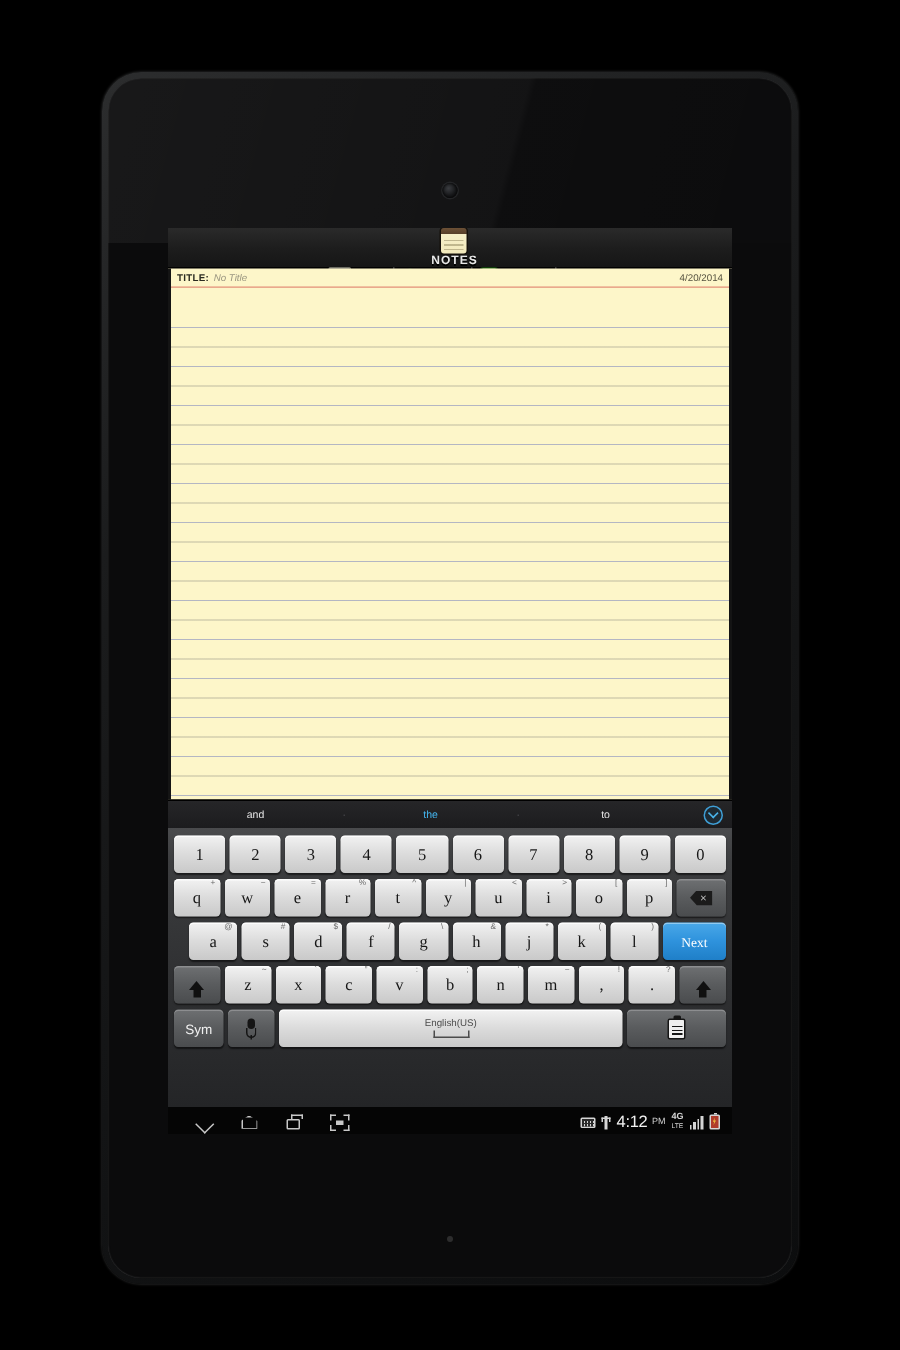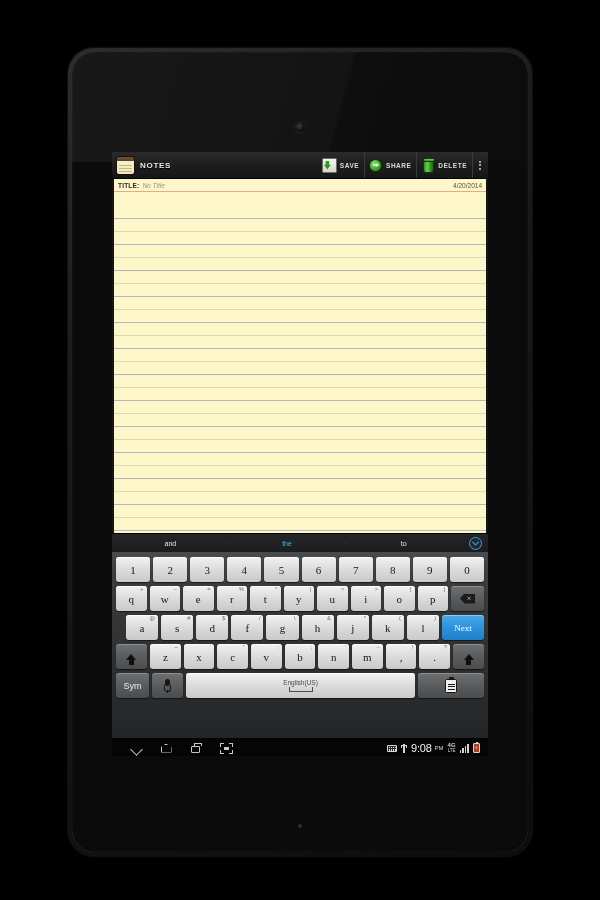--- a/index.html
+++ b/index.html
@@ -41,20 +41,21 @@
     position:absolute;left:112px;top:152px;width:376px;height:604px;
     background:#000;overflow:hidden;
   }
 
   
   .actionbar{
     position:relative;height:26px;width:100%;
     background:linear-gradient(180deg,#2a2a2a 0%,#1d1d1d 52%,#161616 100%);
     display:flex;align-items:center;
     border-bottom:1px solid #000;
+    flex-direction:column;
   }
   .app-icon{
     width:17px;height:17px;margin-left:5px;border-radius:2px;
     background:linear-gradient(180deg,#6d5136 0%,#58402a 22%,#f6efc8 23%,#f2e9bb 100%);
     box-shadow:0 0 0 1px #15100a;
     position:relative;flex:0 0 auto;
   }
   .app-icon::after{
     content:"";position:absolute;left:2px;right:2px;top:8px;height:7px;
     background:repeating-linear-gradient(180deg,rgba(150,140,100,.55) 0 1px,transparent 1px 3px);
@@ -534,21 +535,21 @@
           <i></i>
           <i></i>
           <i></i>
           <i></i>
           <i></i>
         </span>
       </div>
       <div class="nav-right">
         <span class="st-kb"></span>
         <span class="st-usb"></span>
-        <span class="st-time">9:08</span>
+        <span class="st-time">4:12</span>
         <span class="st-ampm">PM</span>
         <span class="st-4g">
           <span>4G</span>
           <small>LTE</small>
         </span>
         <span class="st-bars">
           <i></i>
           <i></i>
           <i></i>
           <i></i>

